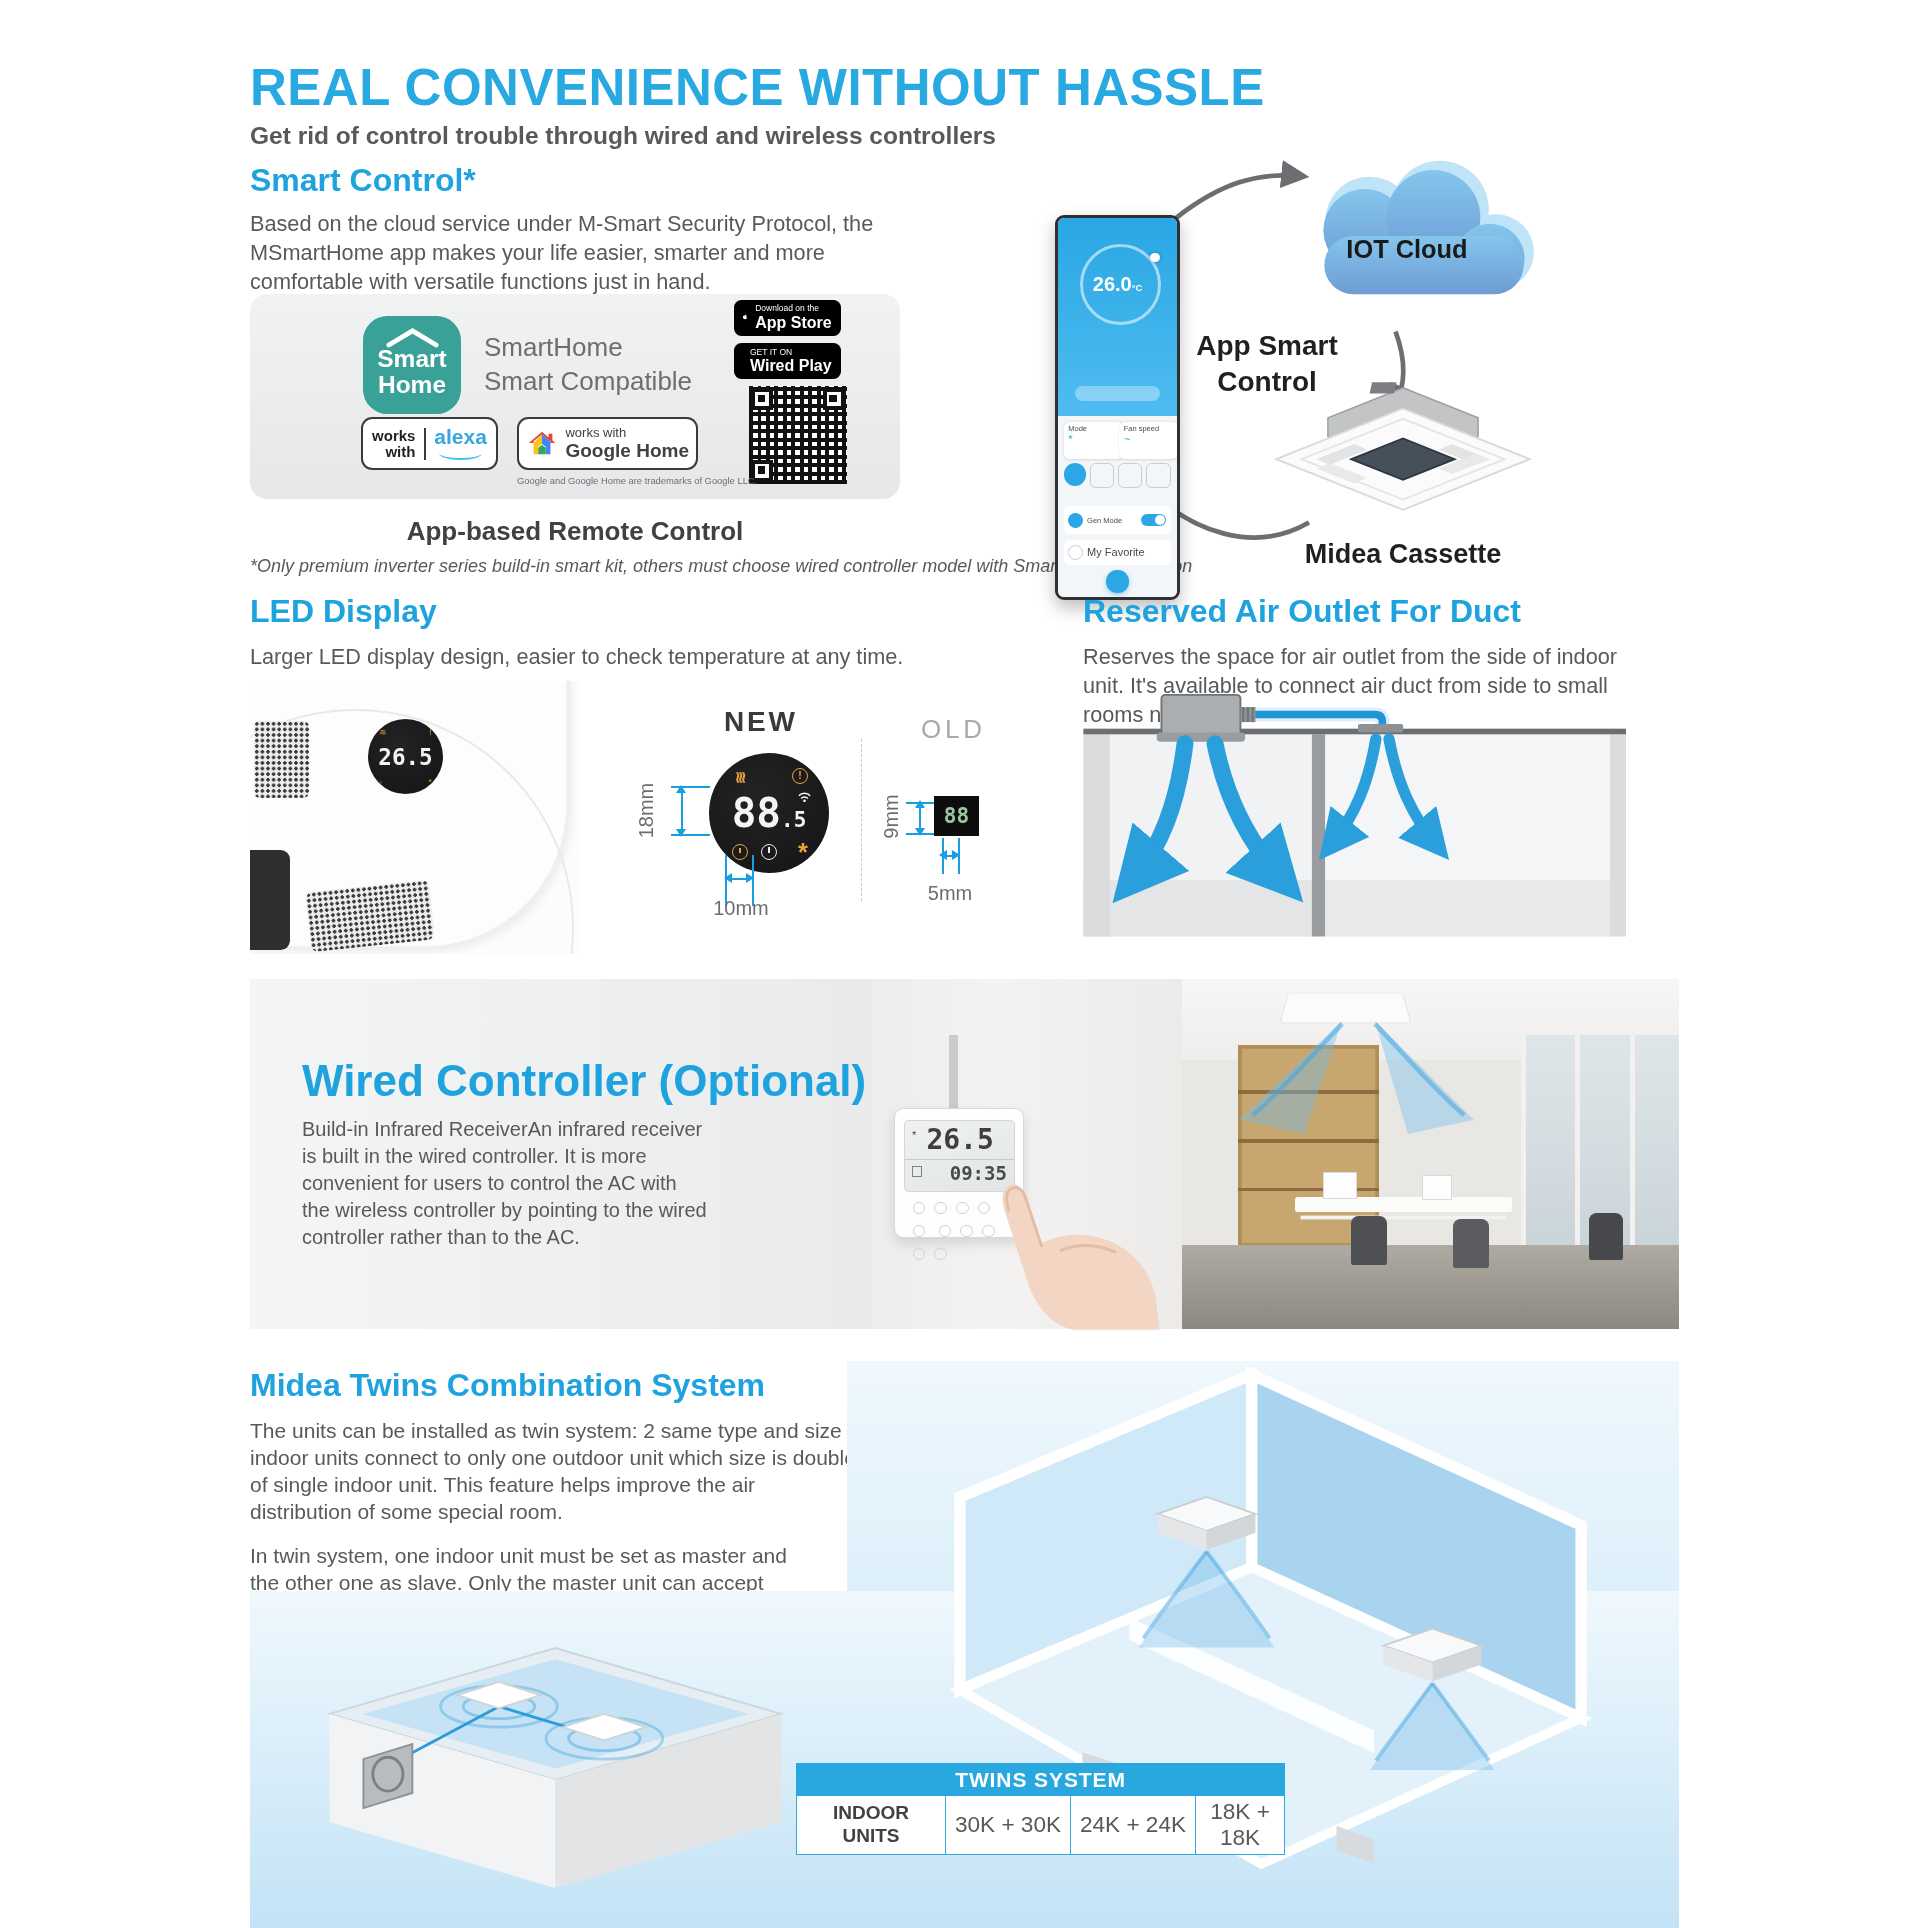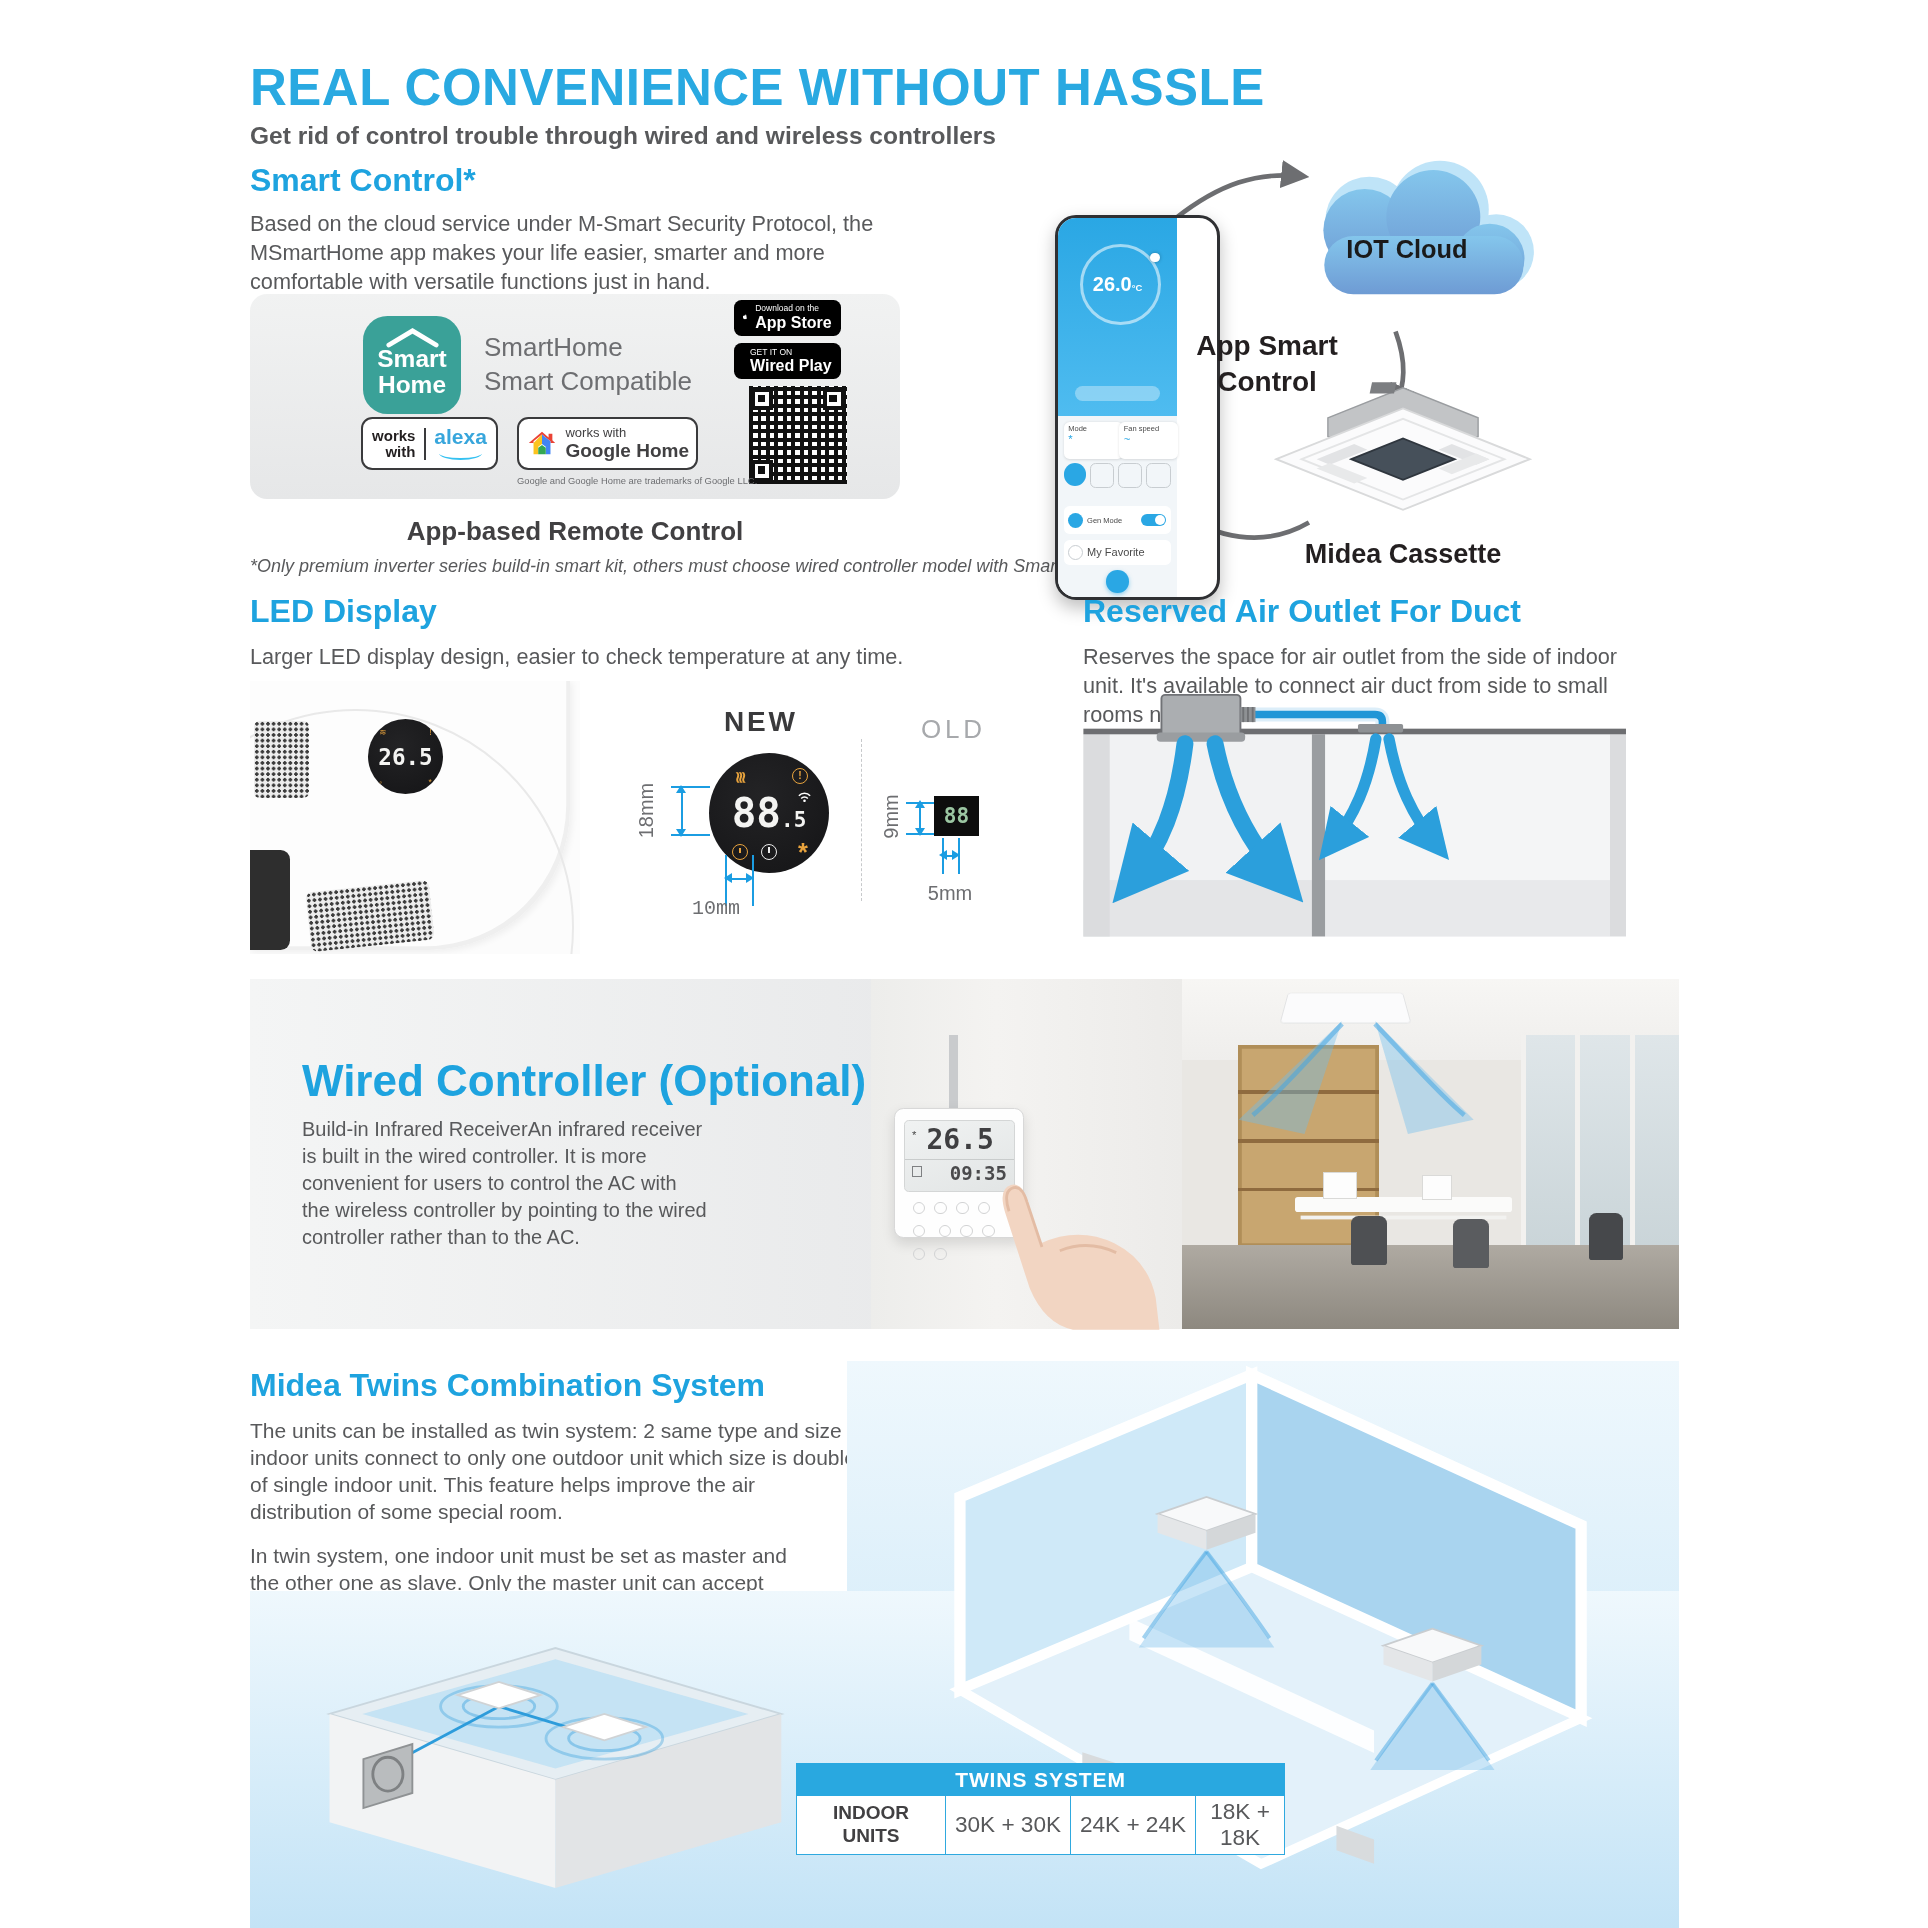--- a/index.html
+++ b/index.html
@@ -33,21 +33,21 @@
   .tri.right{border-left:8.5px solid #1B9DE2;border-right:none;}
   .mlabel{position:absolute;color:#6D6E71;font-size:20px;}
   .rot{transform:rotate(-90deg);transform-origin:center center;}
   
   .led-circle{background:radial-gradient(circle at 42% 35%,#232325,#141416);border-radius:50%;}
   .seg{font-family:"DejaVu Sans Mono",monospace;font-weight:bold;color:#F4F4F2;}
   .amber{color:#E8A33D;}
   .ring{display:inline-block;border:1.9px solid #E8A33D;border-radius:50%;box-sizing:border-box;text-align:center;}
   .ring.white{border-color:#ECECEC;}
   
-  .phone{background:#fff;border:3.8px solid #2F3033;border-radius:21px;box-shadow:0 7.5px 17px rgba(0,0,0,.25);overflow:hidden;padding-left:40px;}
+  .phone{background:#fff;border:3.8px solid #2F3033;border-radius:9px;box-shadow:0 7.5px 17px rgba(0,0,0,.25);overflow:hidden;}
   .phone .scr-top{background:linear-gradient(180deg,#2AA7E4,#4FBCF0);}
   .phone .notch{position:absolute;left:50%;transform:translateX(-50%);top:1.9px;width:49px;height:8.5px;background:#2F3033;border-radius:0 0 7.5px 7.5px;}
   .pcard{background:#fff;border-radius:5.6px;box-shadow:0 0.9px 2.8px rgba(0,0,0,.12);font-size:7.5px;color:#4A4A4A;}
   .toggle{background:#2AA7E4;border-radius:7.5px;width:24.5px;height:12.2px;position:relative;}
   .toggle i{position:absolute;right:0.9px;top:0.9px;width:10.4px;height:10.4px;background:#fff;border-radius:50%;display:block;}
   
   .banner{background:linear-gradient(90deg,#F4F5F5 0%,#E9EAEB 45%,#F3F2F0 62%,#EDECEA 100%);}
   .wc-body{font-size:20px;line-height:27px;color:#58595B;}
   .controller{background:#FEFEFE;border:0.9px solid #D8D8D8;border-radius:9.4px;box-shadow:0 5.6px 13px rgba(0,0,0,.12);}
   .lcd{background:linear-gradient(160deg,#F0F2F2,#E2E5E5);border-radius:4.7px;border:0.9px solid #D4D6D6;}
@@ -291,21 +291,21 @@
     <div class="mv" style="left:78px;top:92px;height:43px;"></div>
     <span class="tri up" style="left:73px;top:88px;"></span>
     <span class="tri down" style="left:73px;top:132px;"></span>
     <div class="mlabel rot" style="left:13px;top:102px;width:60px;text-align:center;">18mm</div>
 
     <div class="mv" style="left:122px;top:158px;height:51px;"></div>
     <div class="mv" style="left:149px;top:158px;height:51px;"></div>
     <div class="mh" style="left:126px;top:181px;width:21px;"></div>
     <span class="tri left" style="left:121px;top:176px;"></span>
     <span class="tri right" style="left:143px;top:176px;"></span>
-    <div class="mlabel" style="left:89px;top:200px;width:66px;font-family:Liberation Mono, monospace;">10mm</div>
+    <div class="mlabel" style="left:105px;top:200px;width:66px;text-align:center;">10mm</div>
 
     <div class="abs" style="left:258px;top:42px;height:162px;border-left:1.9px dashed #C7C9CB;"></div>
 
     <div class="abs" style="left:318px;top:17px;font-size:26px;color:#A7A9AC;letter-spacing:3.8px;">OLD</div>
     <div class="abs" style="left:331px;top:99px;width:45px;height:40px;background:#0D0D0D;">
       <div class="abs" style="left:0;top:7.5px;width:45px;text-align:center;font-family:'DejaVu Sans Mono',monospace;font-weight:bold;font-size:21px;color:#9BC6A2;">88</div>
     </div>
 
     <div class="mh" style="left:303px;top:105px;width:28px;"></div>
     <div class="mh" style="left:303px;top:136px;width:28px;"></div>

